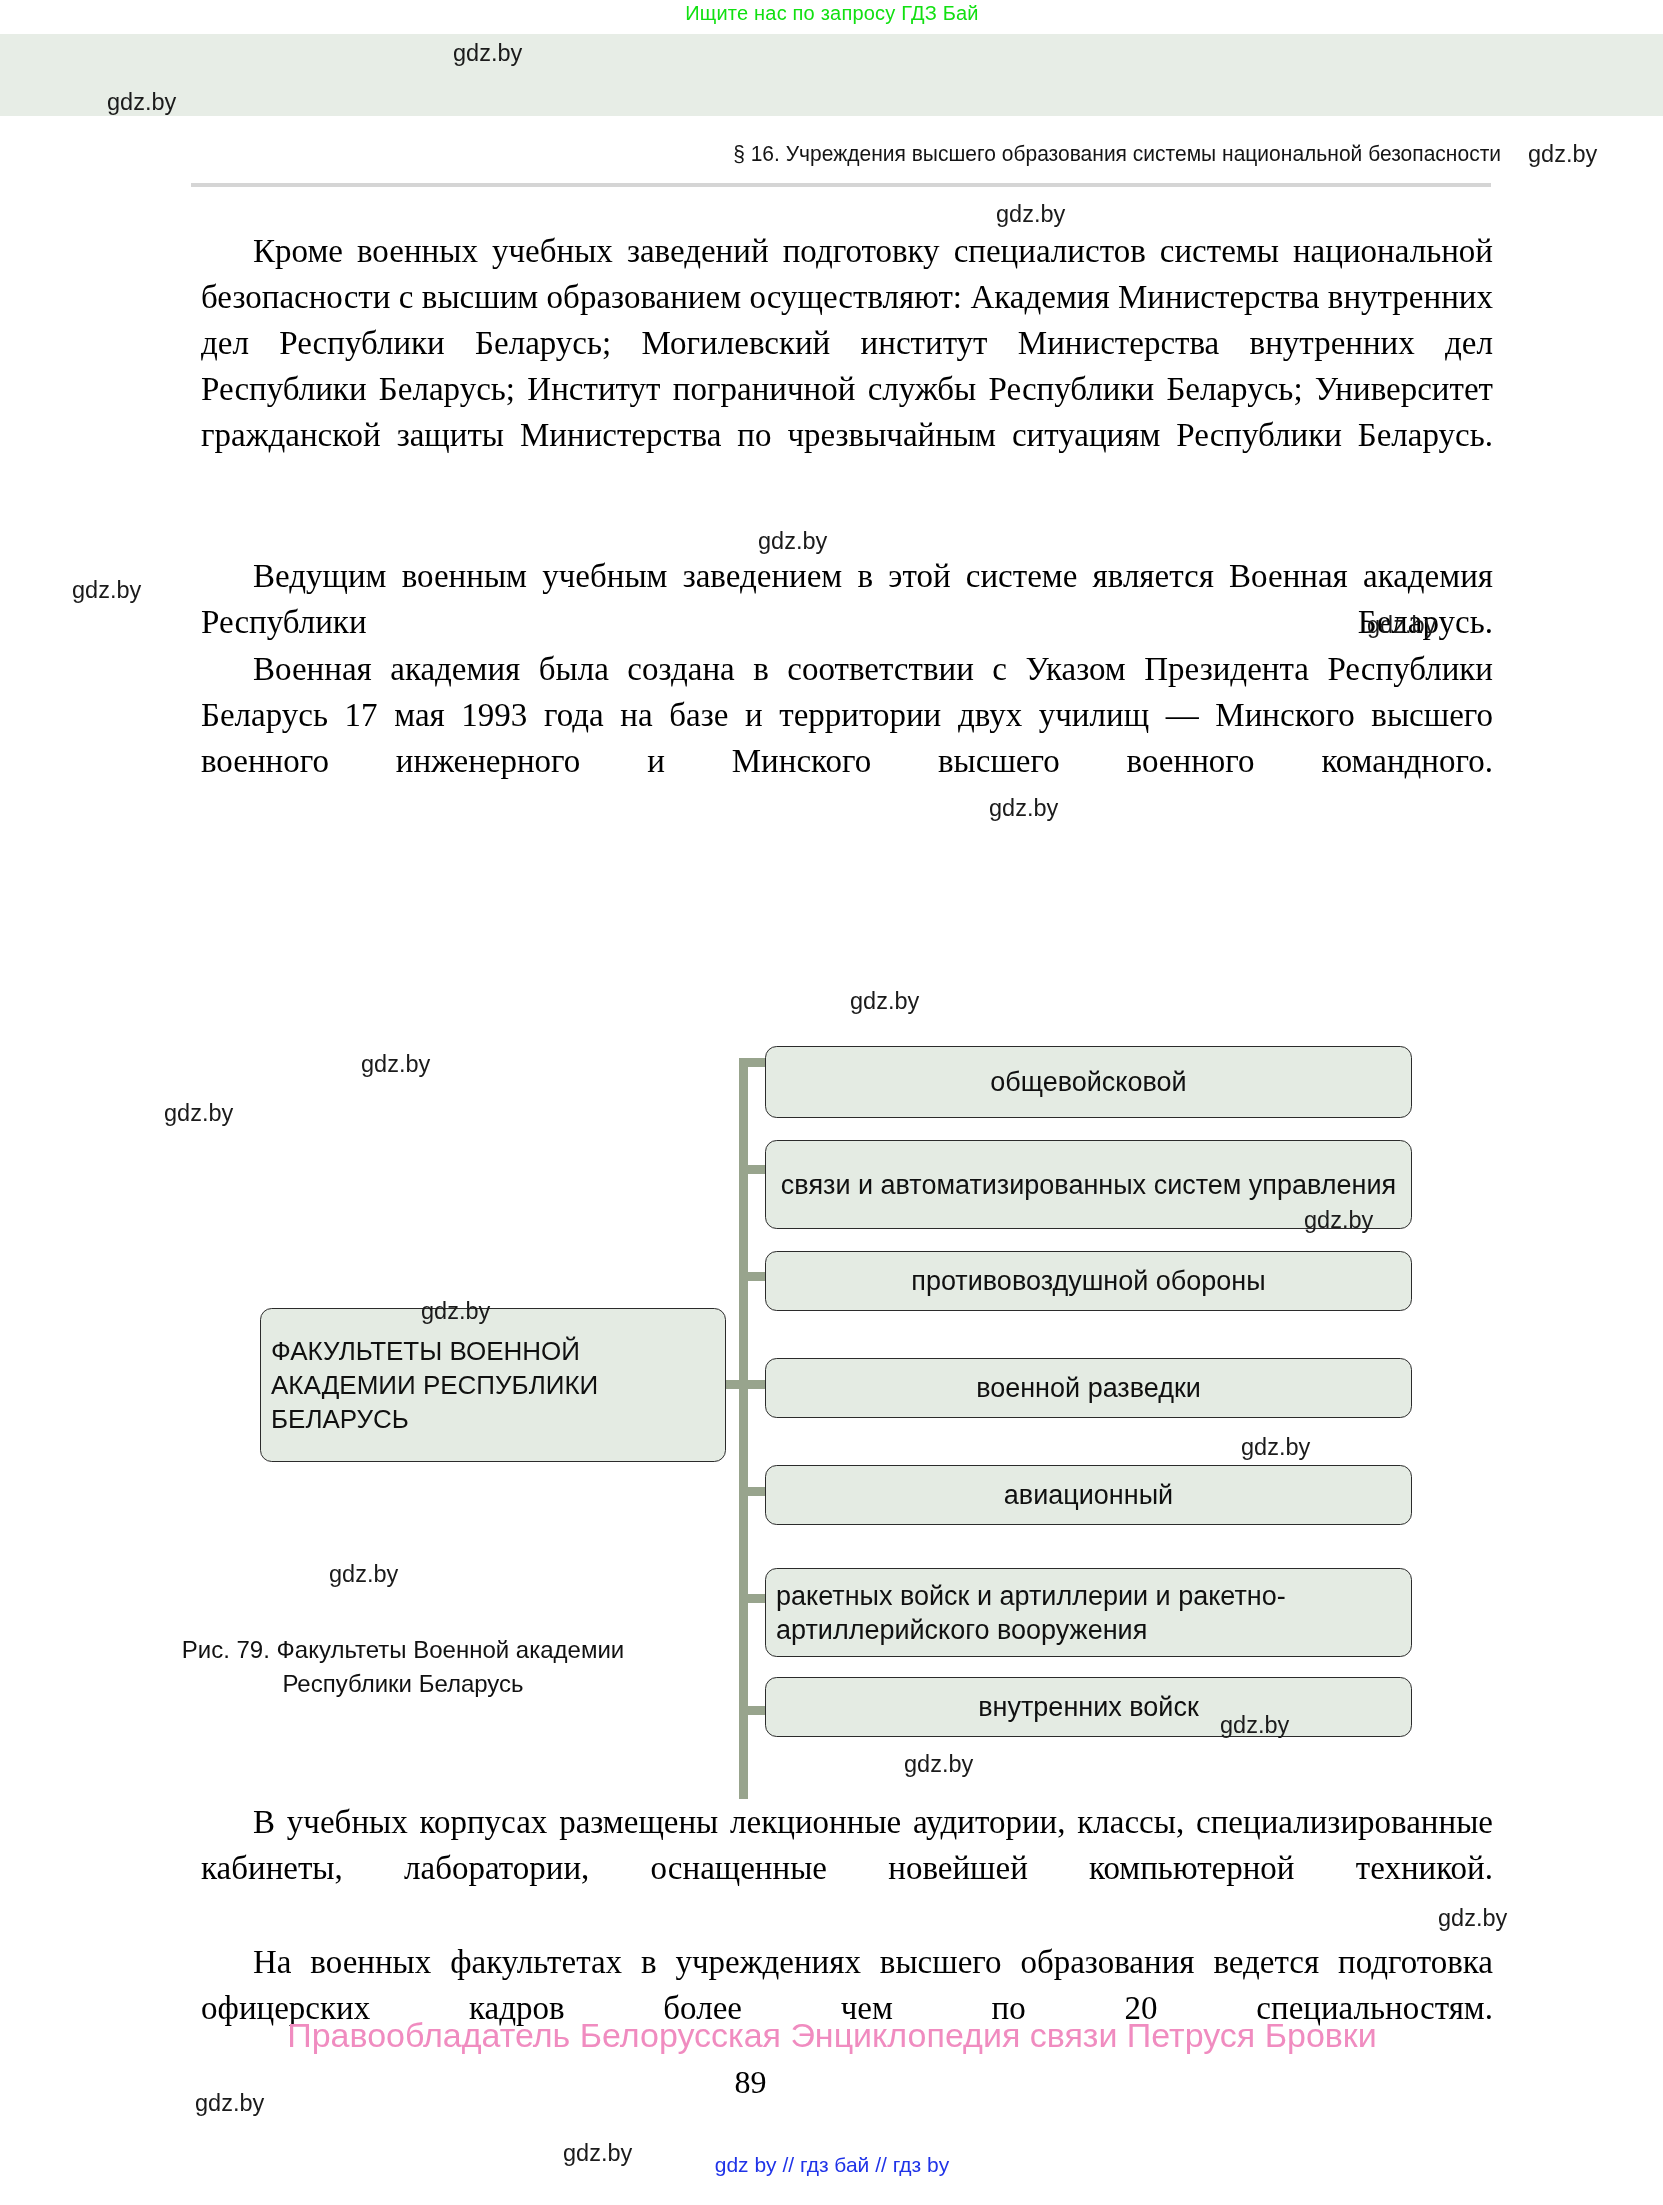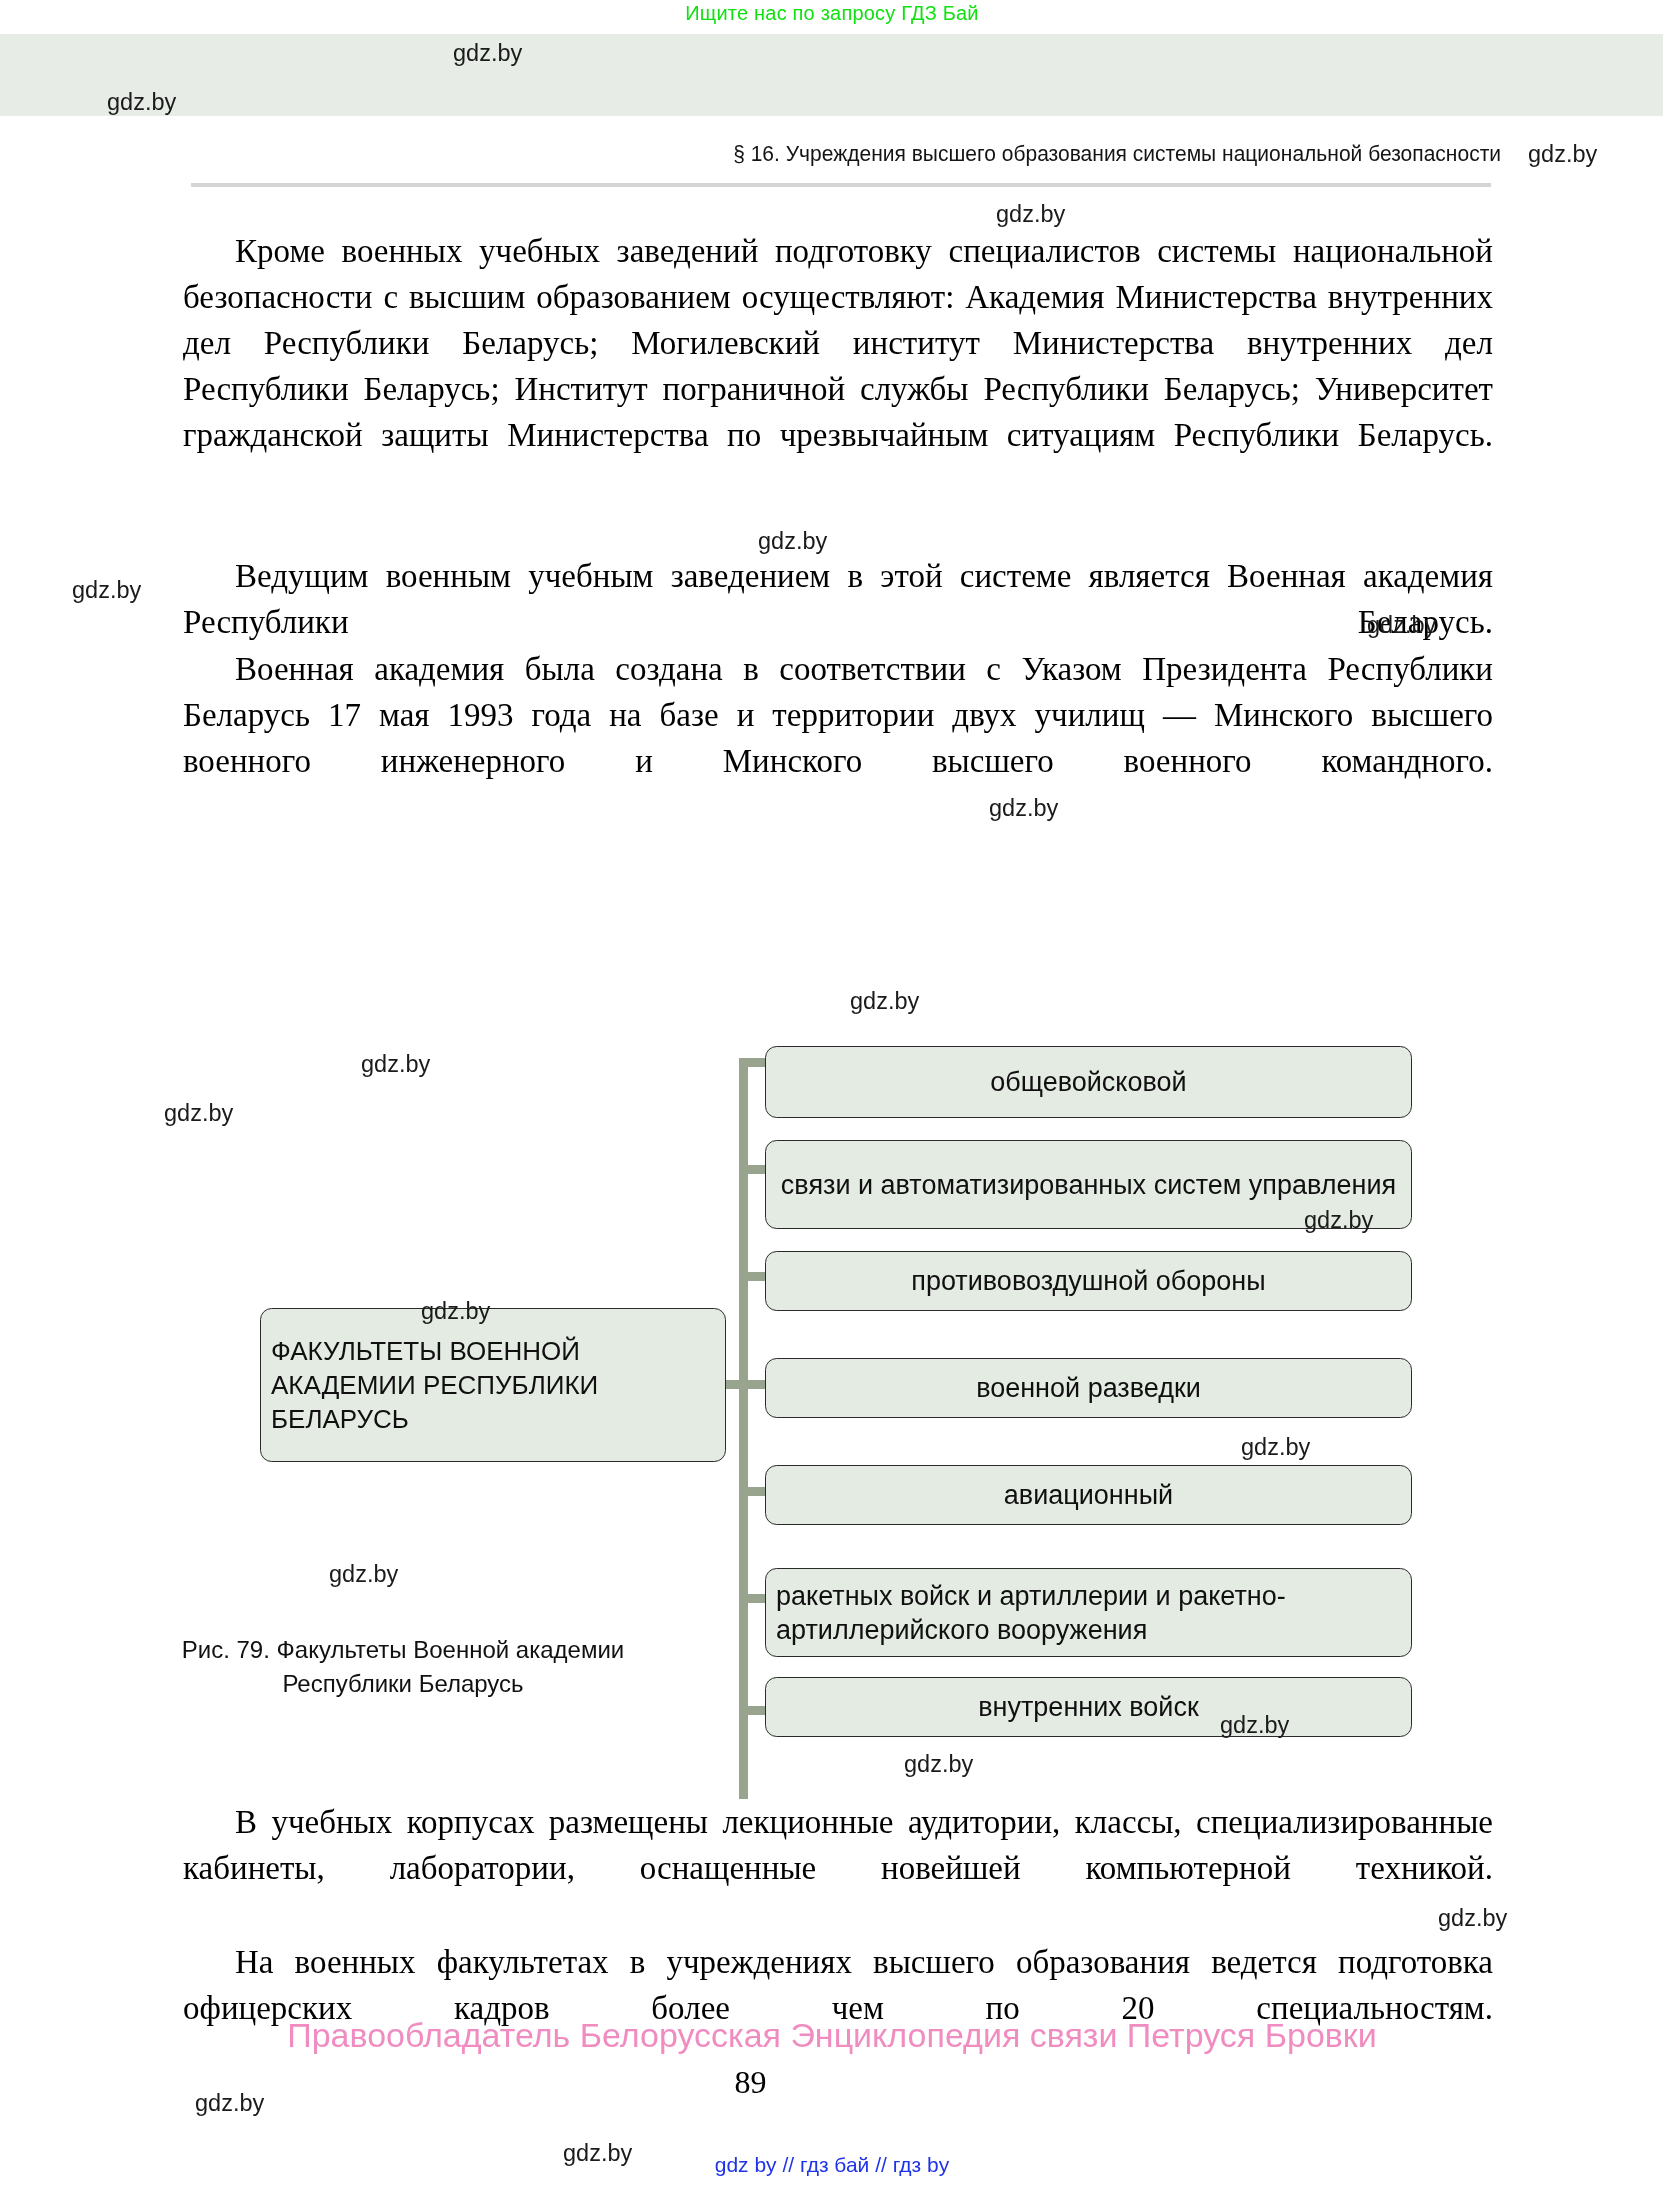--- a/index.html
+++ b/index.html
@@ -51,21 +51,21 @@
   
   .col{
     position:absolute; left:183px; width:1310px;
     font-size:33px;
     line-height:46px;
     color:#000;
     text-align:justify;
     text-justify:inter-word;
   }
   .col p{margin:0;}
-  .col p.ind{text-indent:52px;}
+  .col p.ind{text-indent:52px;margin-left:18px;}
 
   
   .jf{ text-align:justify; }
   .jf::after{content:"";display:inline-block;width:100%;}
 
   #para1{top:228px;}
   #para2{top:553px;}
   #para3{top:646px;}
   #para4{top:876px;}
   #para5{top:1799px;}

